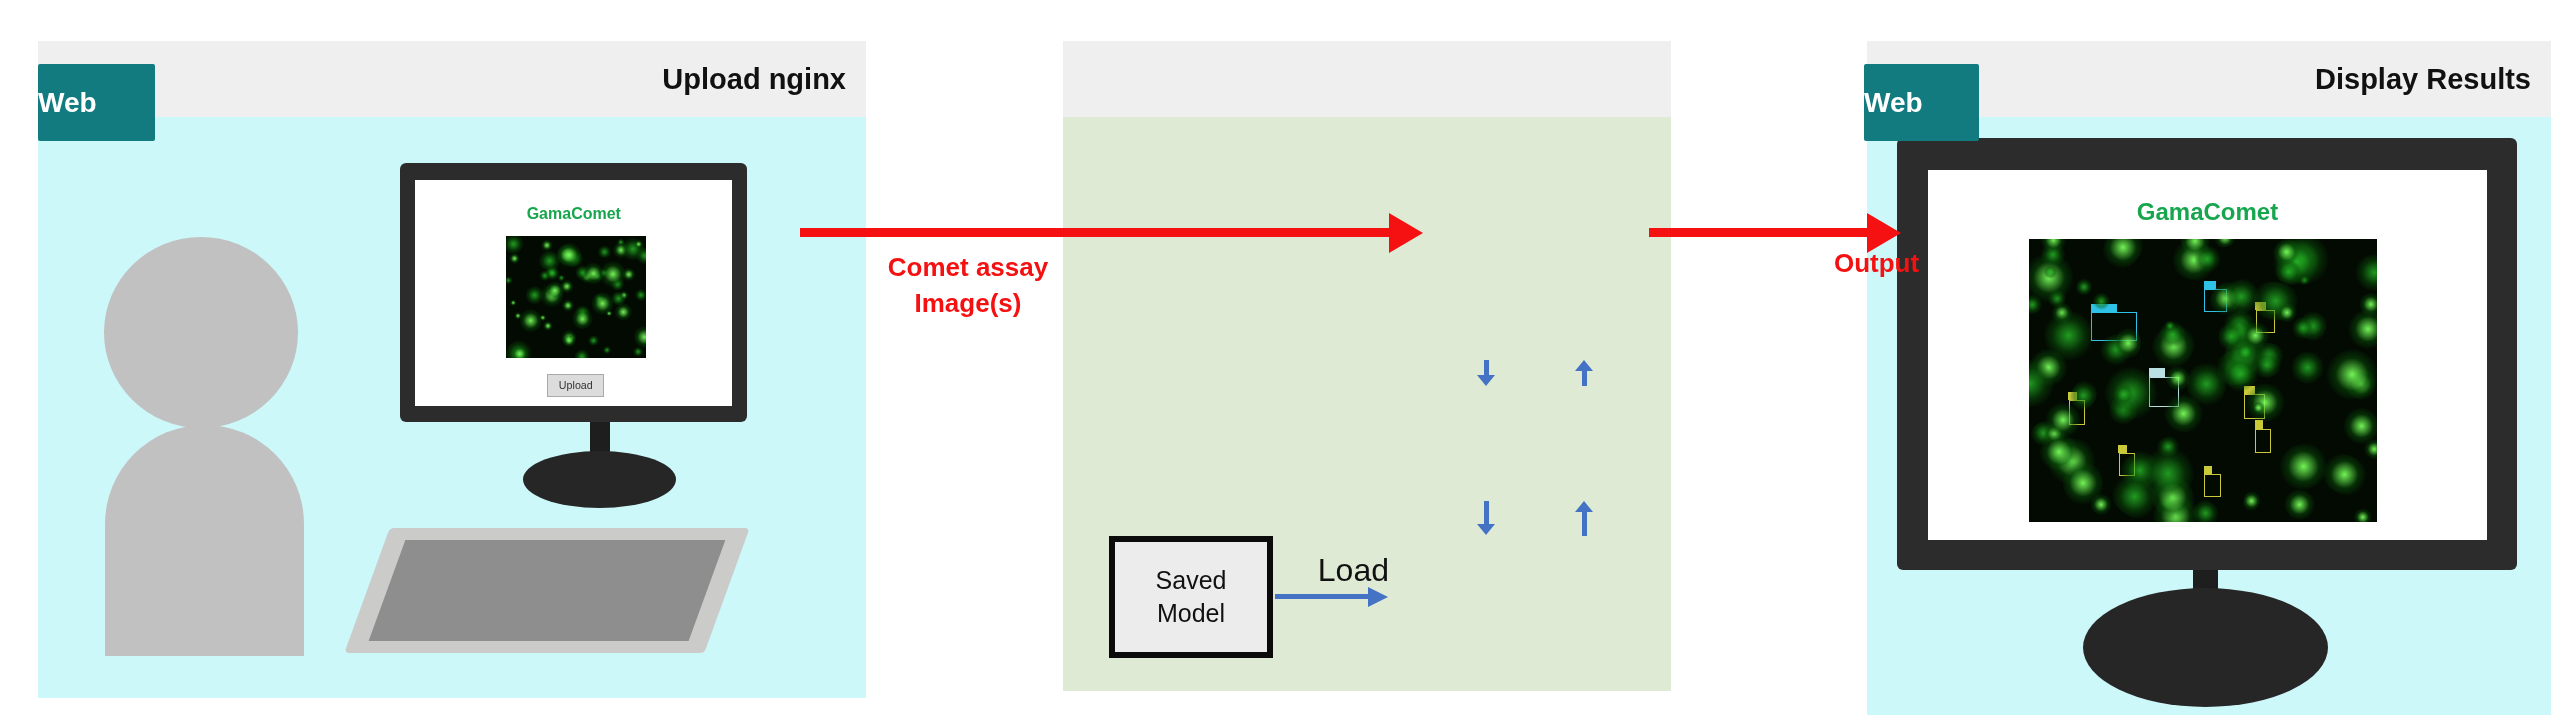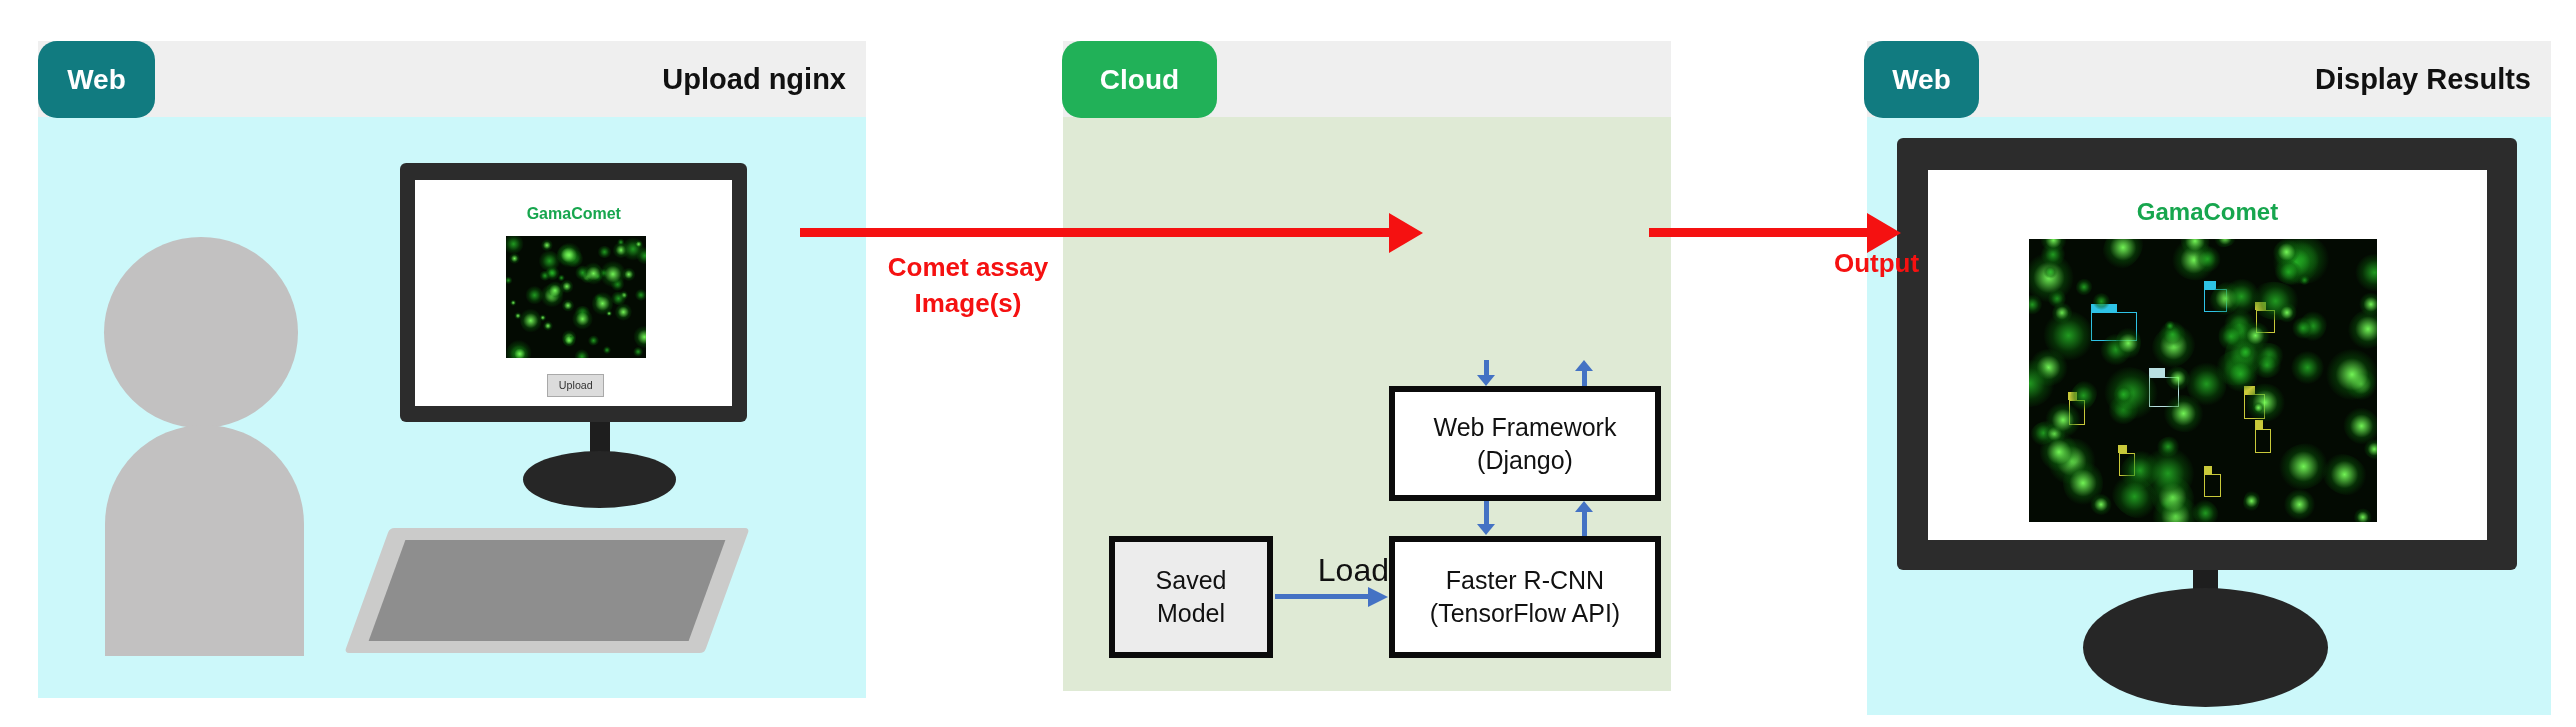--- a/index.html
+++ b/index.html
@@ -5,22 +5,22 @@
   :root{
     --teal:#117b80; --green:#21b158; --cyan:#ccf8fa; --pgreen:#dfead5;
     --hgray:#efefef; --red:#f51111; --blue:#4472c4; --brand:#17a64e;
   }
   html,body{margin:0;padding:0;background:#ffffff;}
   .stage{position:relative;width:2576px;height:728px;background:#fff;overflow:hidden;
          font-family:"Liberation Sans", sans-serif;}
   .abs{position:absolute;}
   
   .hdr{background:var(--hgray);}
-  .badge{color:#fff;font-size:28px;font-weight:bold;display:flex;align-items:center;justify-content:center;
-         border-radius:19px;z-index:3;}
+  .badge{color:#fff;font-size:28px;font-weight:bold;display:flex;align-items:center;
+         border-radius:2px;z-index:3;margin-top:23px;}
   .panel-title{font-size:29px;font-weight:bold;color:#111;display:flex;align-items:center;justify-content:flex-end;
          padding-right:20px;box-sizing:border-box;}
   .body-cyan{background:var(--cyan);}
   .body-green{background:var(--pgreen);}
   
   .gray-shape{background:#c2c1c1;}
   
   .monitor{background:#2c2c2c;border-radius:6.1px;z-index:2;}
   .screen{position:absolute;background:#ffffff;}
   .gc-title{width:100%;text-align:center;font-weight:bold;color:var(--brand);}
@@ -139,45 +139,34 @@
       <div class="upload-btn" style="left:132px;top:194px;width:55px;height:20.7px;">Upload</div>
     </div>
   </div>
 
   <div class="abs rshaft" style="left:800px;top:228px;width:591px;height:9.2px;"></div>
   <div class="abs rhead" style="left:1389px;top:213px;"></div>
   <div class="abs rlabel" style="left:857px;top:252px;width:222px;">Comet assay</div>
   <div class="abs rlabel" style="left:857px;top:288px;width:222px;">Image(s)</div>
 
   <div class="abs hdr" style="left:1063px;top:41px;width:608px;height:77px;"></div>
-  <div class="abs badge" style="left:1062px;top:41px;width:155px;height:77px;background:var(--green);">
-    <span>Cloud</span>
-  </div>
   <div class="abs body-green" style="left:1063px;top:117px;width:608px;height:574px;"></div>
 
 
   <div class="abs bshaft" style="left:1484px;top:360px;width:4.6px;height:17px;"></div>
   <div class="abs bhead-down" style="left:1477px;top:375px;"></div>
   <div class="abs bhead-up" style="left:1575px;top:360px;"></div>
   <div class="abs bshaft" style="left:1582px;top:370px;width:4.6px;height:16px;"></div>
 
-  <div class="abs nodebox" style="left:1389px;top:386px;width:272px;height:115px;">
-    <div class="ln">Web Framework</div>
-    <div class="ln">(Django)</div>
-  </div>
 
   <div class="abs bshaft" style="left:1484px;top:501px;width:4.6px;height:24px;"></div>
   <div class="abs bhead-down" style="left:1477px;top:524px;"></div>
   <div class="abs bhead-up" style="left:1575px;top:501px;"></div>
   <div class="abs bshaft" style="left:1582px;top:512px;width:4.6px;height:24px;"></div>
 
-  <div class="abs nodebox" style="left:1389px;top:536px;width:272px;height:122px;">
-    <div class="ln">Faster R-CNN</div>
-    <div class="ln">(TensorFlow API)</div>
-  </div>
 
   <div class="abs nodebox" style="left:1109px;top:536px;width:164px;height:122px;background:#ececec;">
     <div class="ln">Saved</div>
     <div class="ln">Model</div>
   </div>
   <div class="abs loadlabel" style="left:1274px;top:552px;width:115px;">Load</div>
   <div class="abs bshaft" style="left:1275px;top:594px;width:93px;height:4.6px;"></div>
   <div class="abs bhead-right" style="left:1368px;top:587px;"></div>
 
   <div class="abs rshaft" style="left:1649px;top:228px;width:220px;height:9.2px;"></div>

